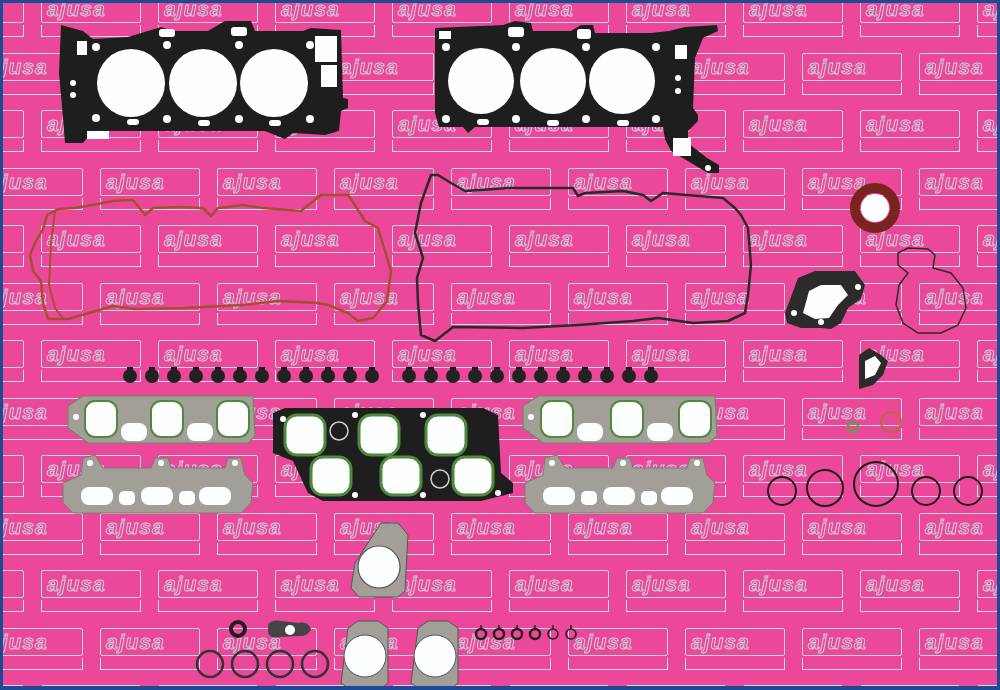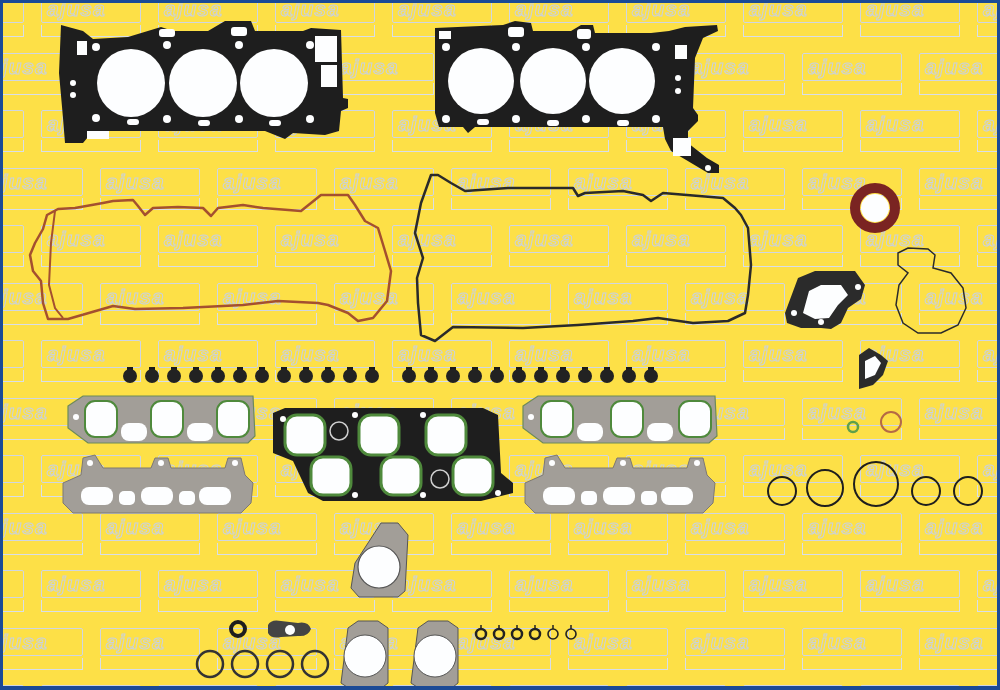--- a/index.html
+++ b/index.html
@@ -1,17 +1,17 @@
 <!DOCTYPE html>
 <html><head>
 <meta charset="utf-8">
 <style>
   html,body{margin:0;padding:0;}
   body{width:1000px;height:690px;overflow:hidden;background:#fff;font-family:"Liberation Sans",sans-serif;}
-  .frame{position:absolute;left:0;top:0;width:1000px;height:690px;box-sizing:border-box;border:3px solid #1b4a96;border-bottom-width:4px;background:#fde047;overflow:hidden;text-align:right;}
+  .frame{position:absolute;left:0;top:0;width:1000px;height:690px;box-sizing:border-box;border:3px solid #1b4a96;border-bottom-width:4px;background:#ec4899;overflow:hidden;text-align:right;}
   .wm-layer{position:absolute;left:0;top:0;width:1000px;height:690px;}
   .wm{position:absolute;width:100px;height:46px;}
   .wm .box{position:absolute;left:0;top:0;width:100px;height:28px;border:1px solid #cfd6e2;border-radius:2px;box-sizing:border-box;}
   .wm .txt{position:absolute;left:6px;top:2px;font-style:italic;font-weight:bold;font-size:21px;letter-spacing:1px;color:transparent;-webkit-text-stroke:1px #c9d1de;}
   .wm .under{position:absolute;left:0;top:30px;width:100px;height:12px;border:1px solid #d8dee8;border-top:none;box-sizing:border-box;}
   .parts{position:absolute;left:0;top:0;width:1000px;height:690px;}
   svg{position:absolute;left:0;top:0;}
 </style>
 </head>
 <body>

